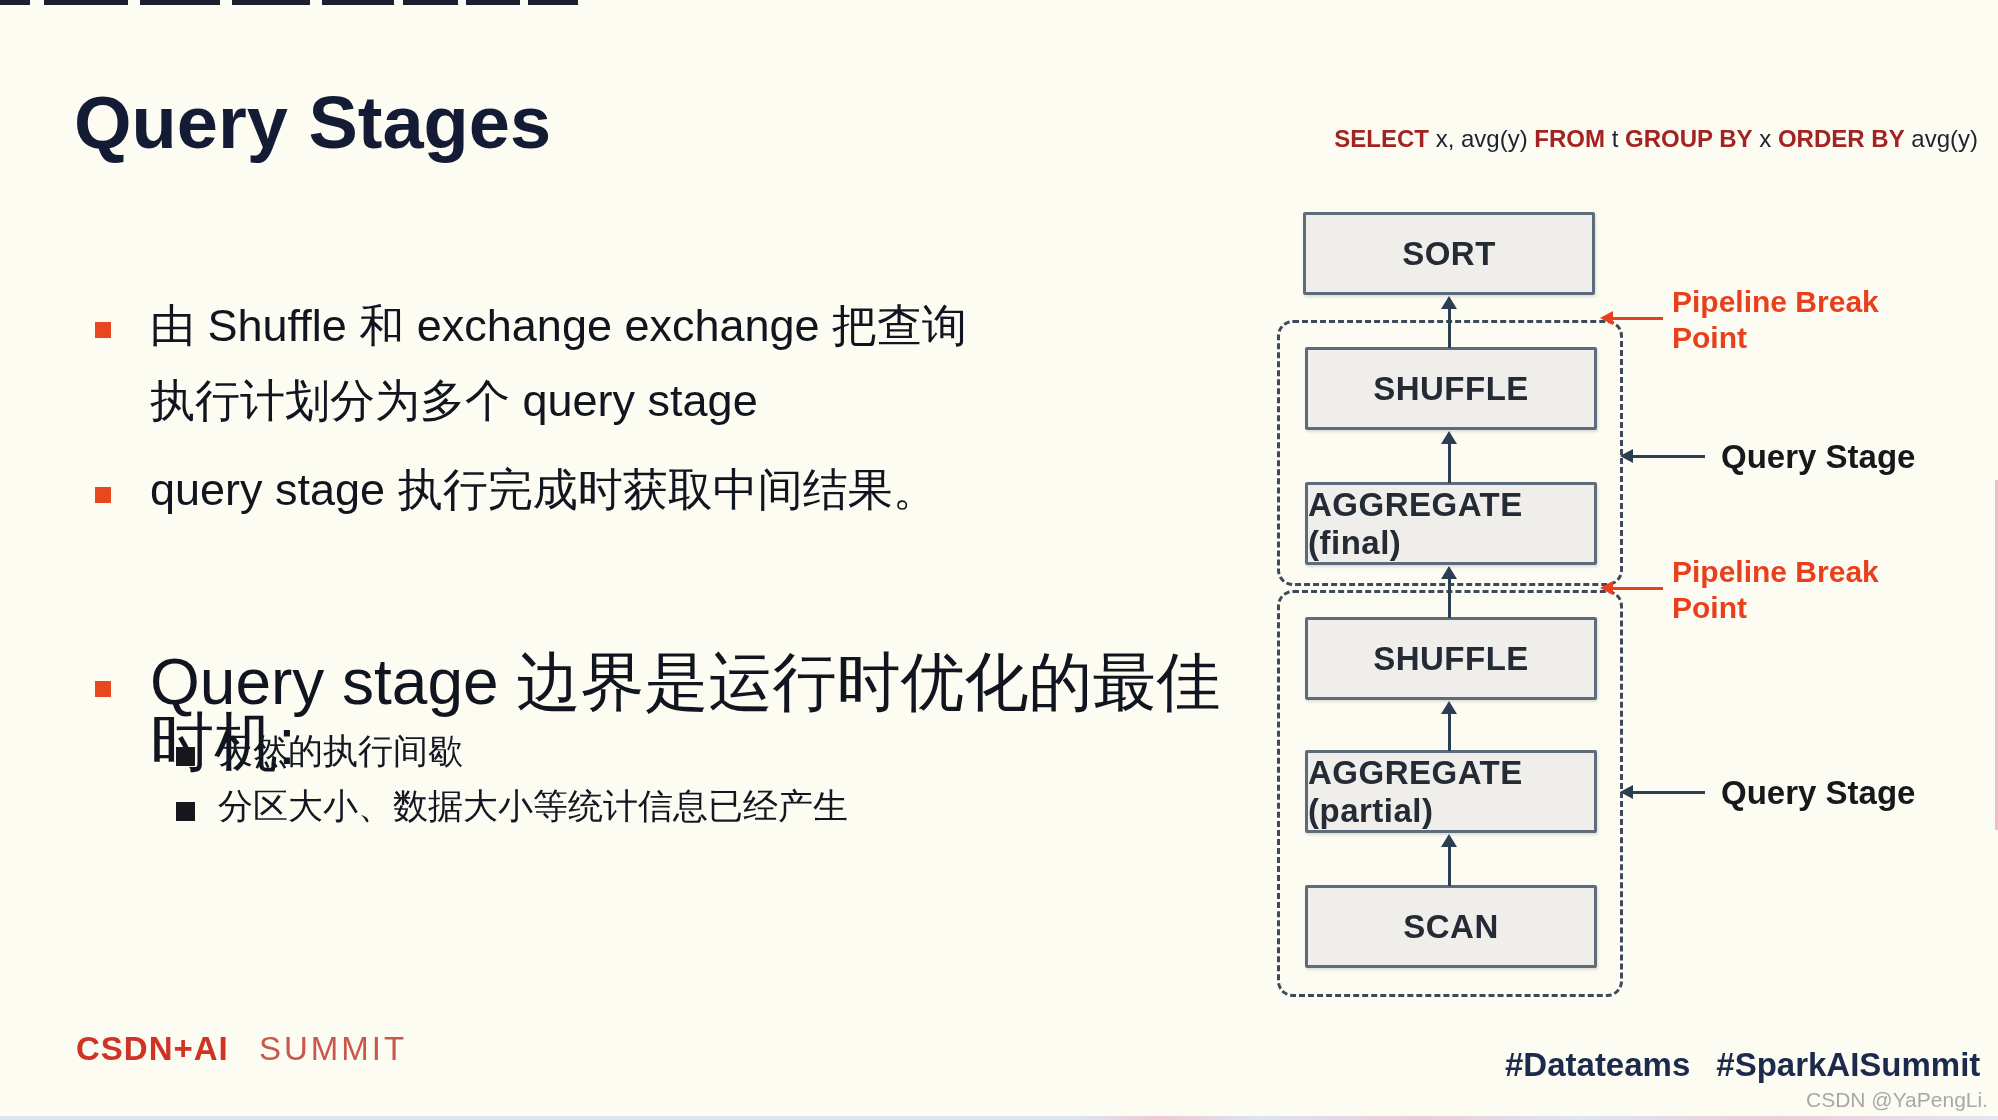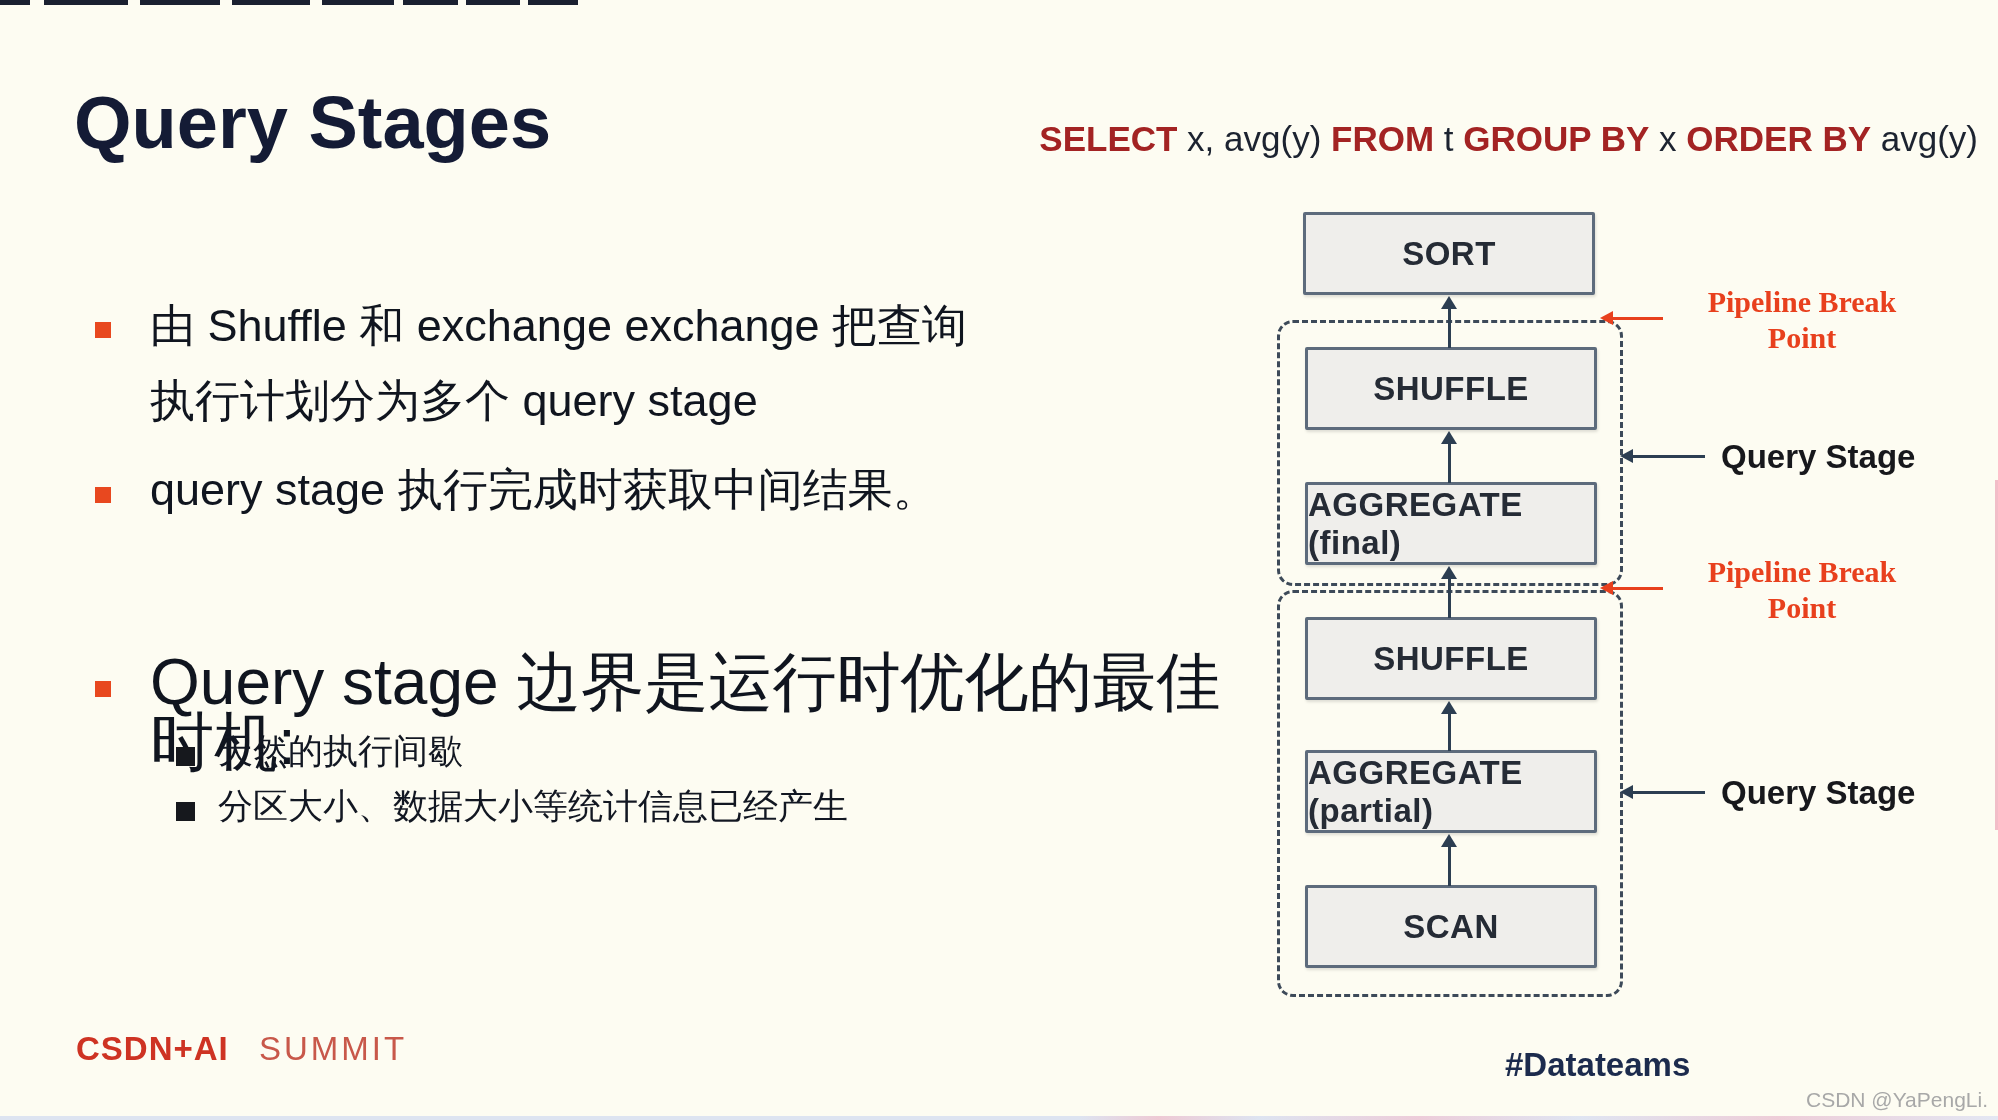--- a/index.html
+++ b/index.html
@@ -23,21 +23,21 @@
 
   
   .title {
     position: absolute; left: 74px; top: 80px;
     font-size: 74px; font-weight: 600; color: #141b35; letter-spacing: 0px;
   }
 
   
   .sql {
     position: absolute; top: 122px; right: 20px;
-    font-size: 35px; line-height: 34px; color: #1c2330; white-space: nowrap;
+    font-size: 24px; line-height: 34px; color: #1c2330; white-space: nowrap;
   }
   .sql .kw { color: #a32323; font-weight: bold; }
 
   
   .red-sq { position: absolute; width: 16px; height: 16px; background: #e8481f; }
   .black-sq { position: absolute; width: 19px; height: 19px; background: #16181d; }
   .btext {
     position: absolute; left: 150px; color: #10151f;
     font-size: 45px; line-height: 75px; white-space: pre-line; width: 1120px;
   }
@@ -71,24 +71,23 @@
     border-top: 7px solid transparent; border-bottom: 7px solid transparent;
     border-right: 13px solid;
   }
   .arrow-left.red { background: #e8401d; }
   .arrow-left.red::before { border-right-color: #e8401d; }
   .arrow-left.navy { background: #2c3e52; }
   .arrow-left.navy::before { border-right-color: #2c3e52; }
 
   
   .pbp {
-    position: absolute; width: 260px; text-align: center;
+    position: absolute; width: 260px; 
     color: #e8401d; font-weight: bold; font-size: 30px; line-height: 36px;
     white-space: pre-line;
-    font-family: Liberation Serif, serif;
   }
   .qs { position: absolute; color: #17181c; font-weight: bold; font-size: 33px; }
 
   
   .brand { position: absolute; left: 76px; top: 1030px; font-size: 33px; white-space: nowrap; }
   .brand-bold { color: #ce3323; font-weight: 800; letter-spacing: 1px; }
   .brand-light { color: #c8584a; font-weight: 400; letter-spacing: 3px; margin-left: 21px; }
   .hashtags {
     position: absolute; left: 1505px; top: 1046px;
     font-size: 33px; font-weight: bold; color: #1c2b4d; display: flex; gap: 26px; justify-content: flex-end;
@@ -167,20 +166,21 @@
 
   </div>
 
   <div class="brand">
     <span class="brand-bold">CSDN+AI</span>
     <span class="brand-light">SUMMIT</span>
   </div>
 
   <div class="hashtags">
     <span>#Datateams</span>
+    <span>#SparkAISummit</span>
   </div>
 
   <div class="watermark">CSDN @YaPengLi.</div>
 
   <div class="bottom-strip"></div>
   <div class="right-strip"></div>
 
 </div>
 
 </body></html>

